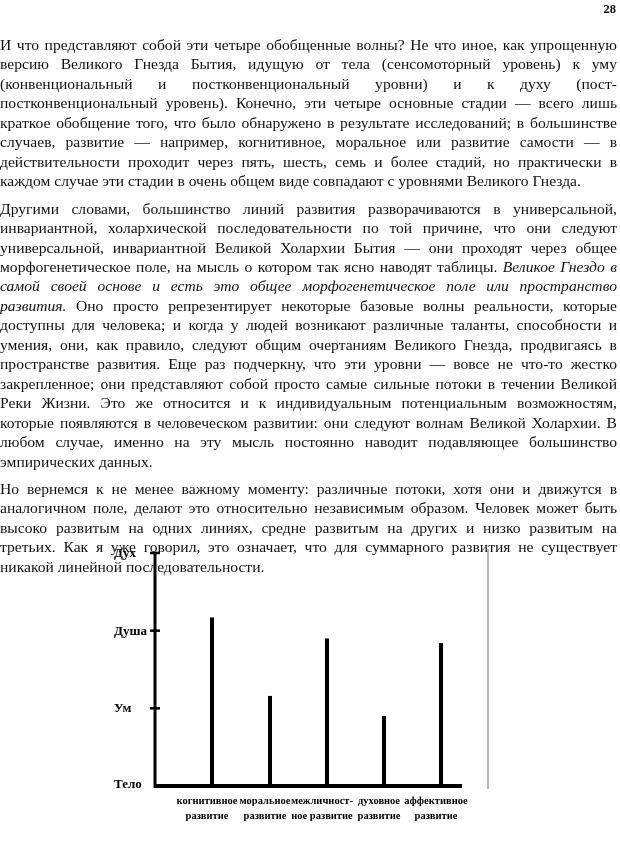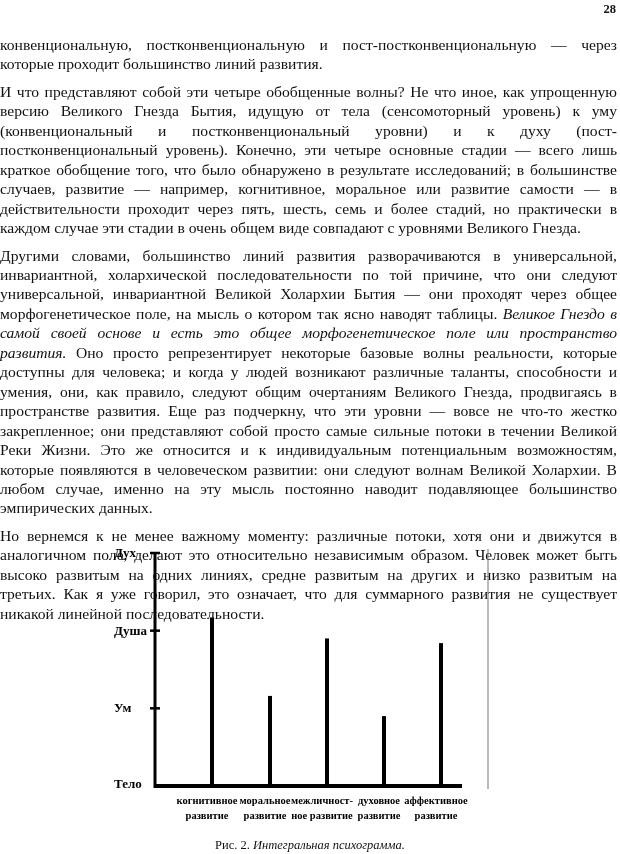--- a/index.html
+++ b/index.html
@@ -26,21 +26,20 @@
     text-align: center; font-size: 12.5px;
   }
   .caption .fig-title { font-style: italic; }
 </style>
 </head>
 <body>
 
 <div class="page-num">28</div>
 
 <div class="text" id="body-text">
-    <p><span>конвенциональную, постконвенциональную и пост-постконвенциональную — через которые проходит большинство линий развития.</span></p>
     <p><span>И что представляют собой эти четыре обобщенные волны? Не что иное, как упрощенную версию Великого Гнезда Бытия, идущую от тела (сенсомоторный уровень) к уму (конвенциональный и постконвенциональный уровни) и к духу (пост-постконвенциональный уровень). Конечно, эти четыре основные стадии — всего лишь краткое обобщение того, что было обнаружено в результате исследований; в большинстве случаев, развитие — например, когнитивное, моральное или развитие самости — в действительности проходит через пять, шесть, семь и более стадий, но практически в каждом случае эти стадии в очень общем виде совпадают с уровнями Великого Гнезда.</span></p>
     <p><span>Другими словами, большинство линий развития разворачиваются в универсальной, инвариантной, холархической последовательности по той причине, что они следуют универсальной, инвариантной Великой Холархии Бытия — они проходят через общее морфогенетическое поле, на мысль о котором так ясно наводят таблицы. </span><em>Великое Гнездо в самой своей основе и есть это общее морфогенетическое поле или пространство развития.</em><span> Оно просто репрезентирует некоторые базовые волны реальности, которые доступны для человека; и когда у людей возникают различные таланты, способности и умения, они, как правило, следуют общим очертаниям Великого Гнезда, продвигаясь в пространстве развития. Еще раз подчеркну, что эти уровни — вовсе не что-то жестко закрепленное; они представляют собой просто самые сильные потоки в течении Великой Реки Жизни. Это же относится и к индивидуальным потенциальным возможностям, которые появляются в человеческом развитии: они следуют волнам Великой Холархии. В любом случае, именно на эту мысль постоянно наводит подавляющее большинство эмпирических данных.</span></p>
     <p><span>Но вернемся к не менее важному моменту: различные потоки, хотя они и движутся в аналогичном поле, делают это относительно независимым образом. Человек может быть высоко развитым на одних линиях, средне развитым на других и низко развитым на третьих. Как я уже говорил, это означает, что для суммарного развития не существует никакой линейной последовательности.</span></p>
   </div>
 
 <div class="figure">
   <svg id="chart" width="620" height="290" xmlns="http://www.w3.org/2000/svg">
       <line x1="155" y1="8" x2="155" y2="243" stroke="#000" stroke-width="3"></line>
       <line x1="154" y1="241" x2="462" y2="241" stroke="#000" stroke-width="4"></line>
       <line x1="488" y1="4" x2="488" y2="244" stroke="#777" stroke-width="1"></line>
@@ -60,16 +59,13 @@
       <text x="207" y="274" text-anchor="middle" font-family="&quot;Liberation Serif&quot;, serif" font-size="10.5" font-weight="bold" fill="#000">развитие</text>
       <text x="265" y="259" text-anchor="middle" font-family="&quot;Liberation Serif&quot;, serif" font-size="10.5" font-weight="bold" fill="#000">моральное</text>
       <text x="265" y="274" text-anchor="middle" font-family="&quot;Liberation Serif&quot;, serif" font-size="10.5" font-weight="bold" fill="#000">развитие</text>
       <text x="322" y="259" text-anchor="middle" font-family="&quot;Liberation Serif&quot;, serif" font-size="10.5" font-weight="bold" fill="#000">межличност-</text>
       <text x="322" y="274" text-anchor="middle" font-family="&quot;Liberation Serif&quot;, serif" font-size="10.5" font-weight="bold" fill="#000">ное развитие</text>
       <text x="379" y="259" text-anchor="middle" font-family="&quot;Liberation Serif&quot;, serif" font-size="10.5" font-weight="bold" fill="#000">духовное</text>
       <text x="379" y="274" text-anchor="middle" font-family="&quot;Liberation Serif&quot;, serif" font-size="10.5" font-weight="bold" fill="#000">развитие</text>
       <text x="436" y="259" text-anchor="middle" font-family="&quot;Liberation Serif&quot;, serif" font-size="10.5" font-weight="bold" fill="#000">аффективное</text>
       <text x="436" y="274" text-anchor="middle" font-family="&quot;Liberation Serif&quot;, serif" font-size="10.5" font-weight="bold" fill="#000">развитие</text>
     </svg>
-  <div class="caption">
-    <span>Рис. 2. </span><span class="fig-title">Интегральная психограмма.</span>
-  </div>
 </div>
 
 </body></html>

